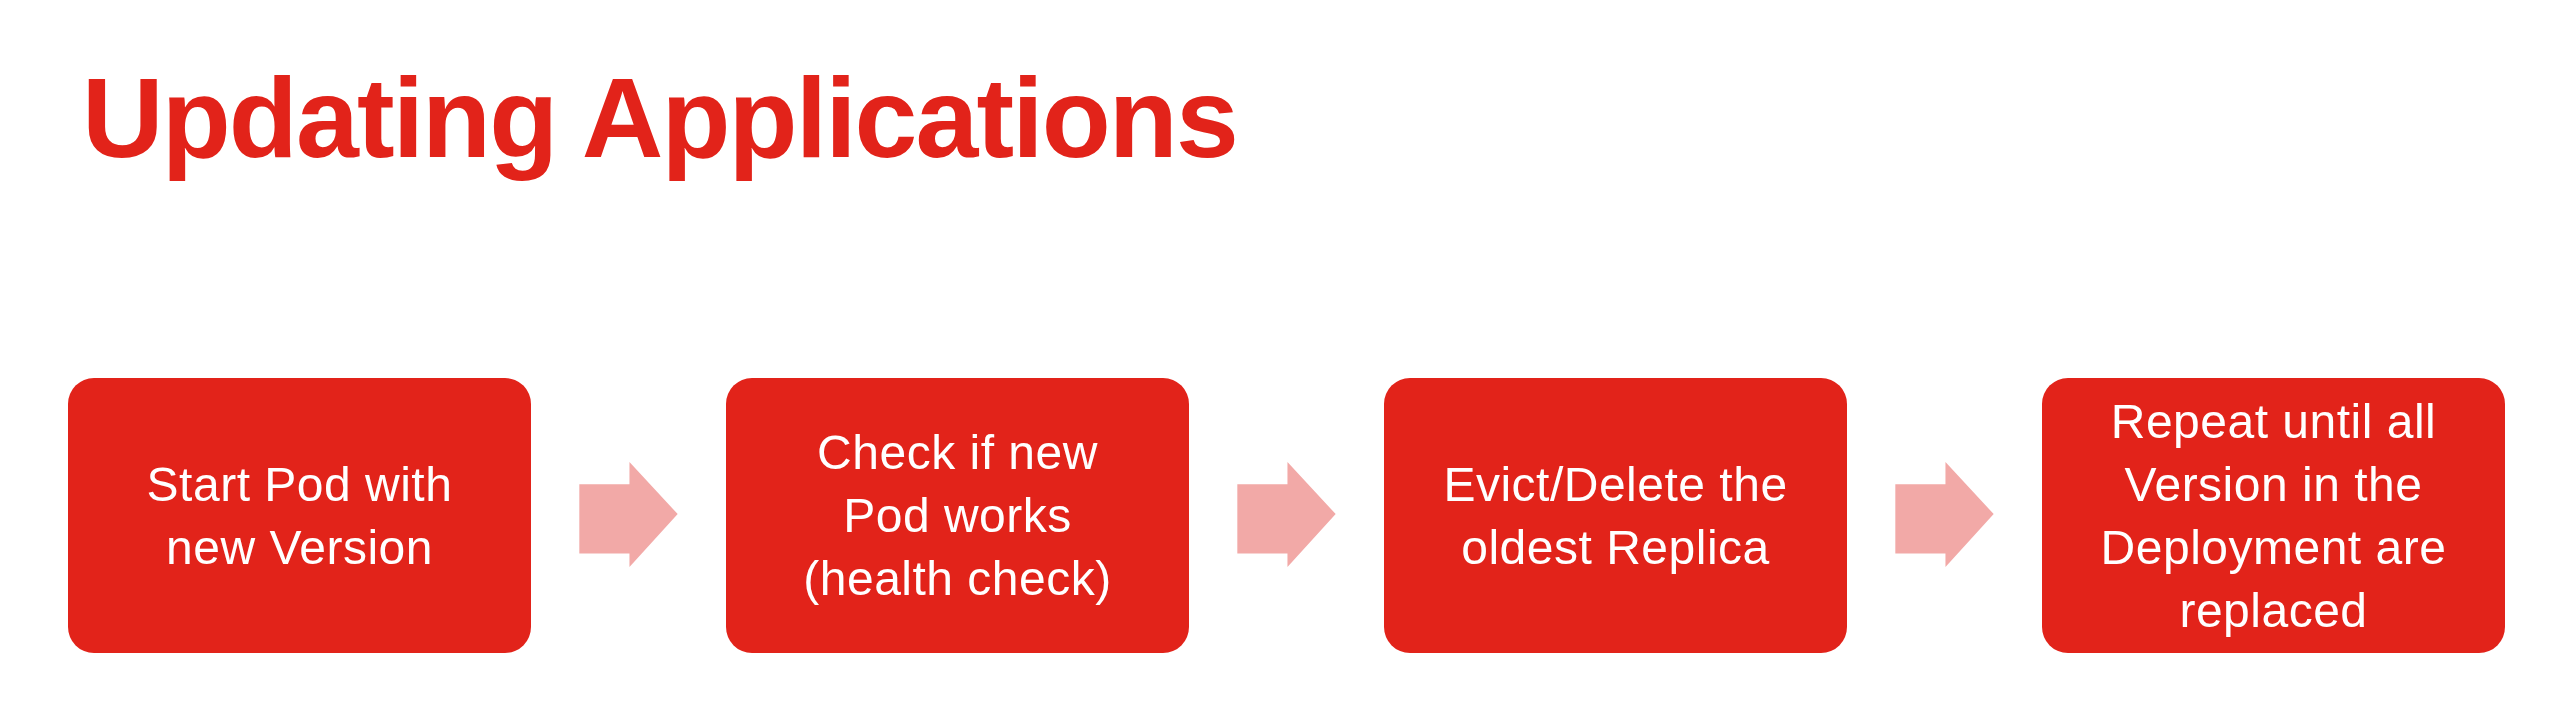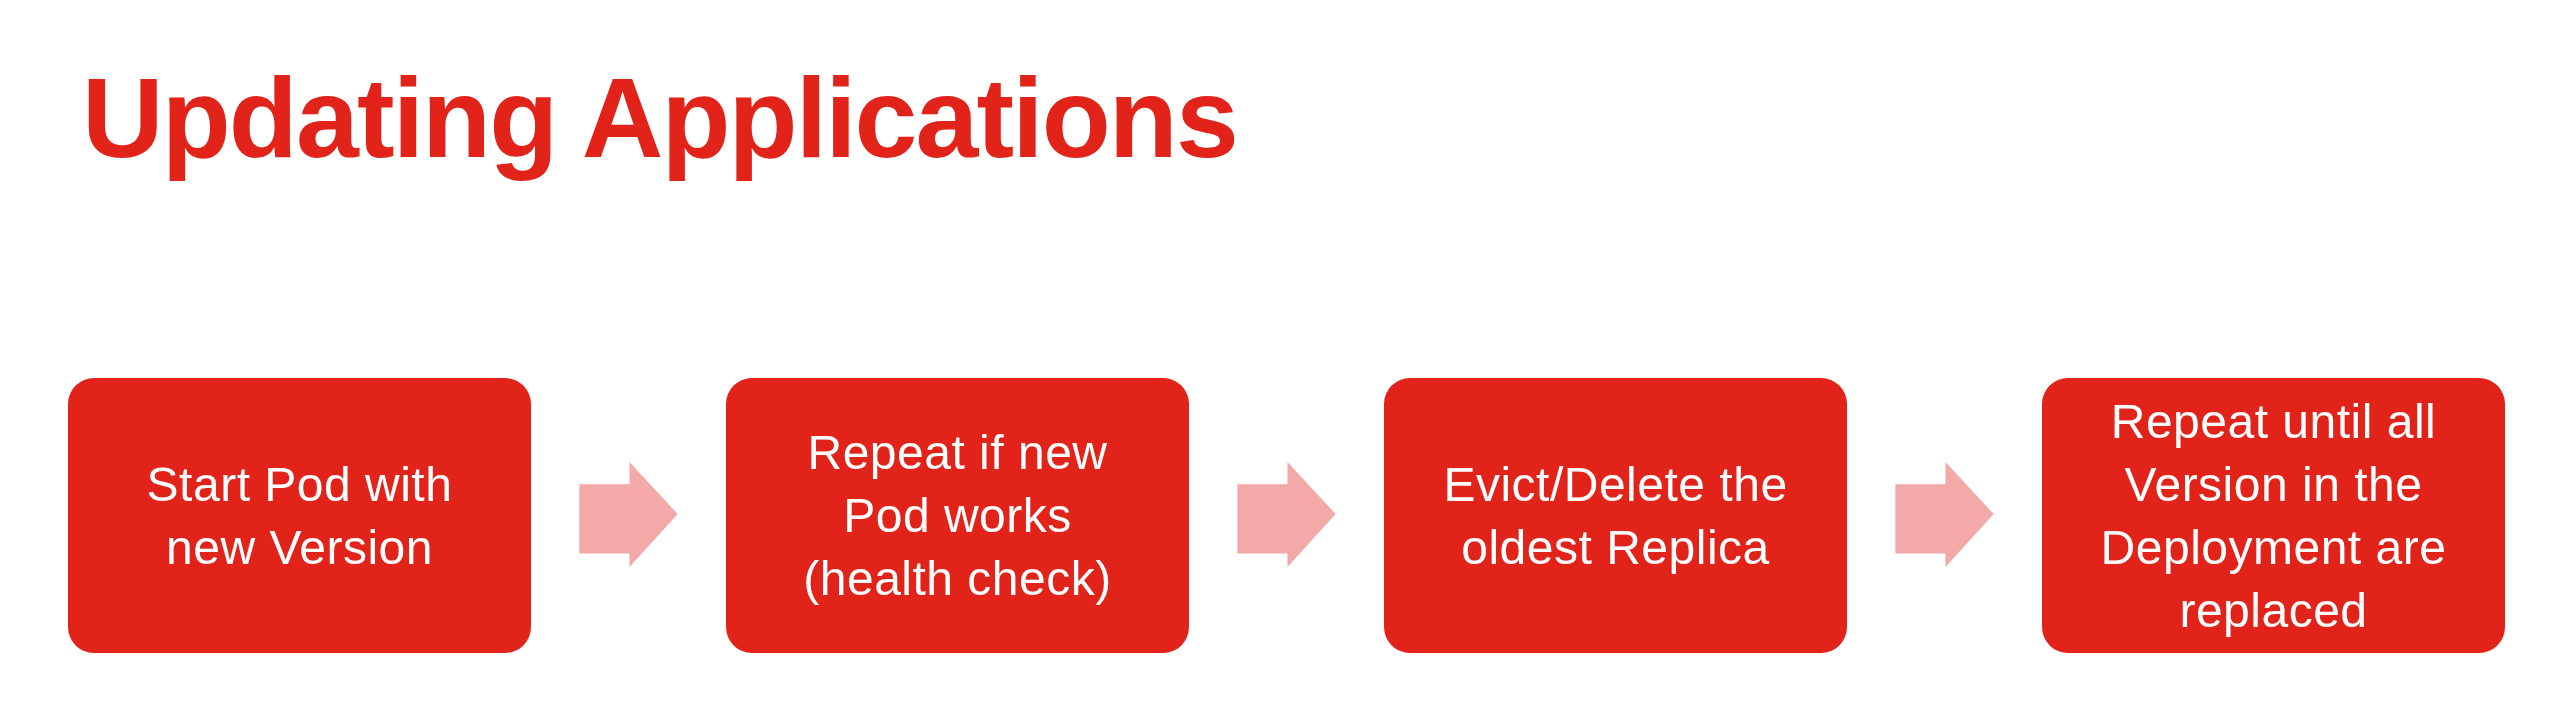--- a/index.html
+++ b/index.html
@@ -86,21 +86,21 @@
 new Version</div>
     </div>
 
     <div class="connector">
       <svg viewBox="0 0 102 112" xmlns="http://www.w3.org/2000/svg" aria-hidden="true">
         <polygon points="0,23 52,23 52,0 102,54 52,109 52,95 0,95"></polygon>
       </svg>
     </div>
 
     <div class="step">
-      <div class="step-label">Repeat if new
+      <div class="step-label">Check if new
 Pod works
 (health check)</div>
     </div>
 
     <div class="connector">
       <svg viewBox="0 0 102 112" xmlns="http://www.w3.org/2000/svg" aria-hidden="true">
         <polygon points="0,23 52,23 52,0 102,54 52,109 52,95 0,95"></polygon>
       </svg>
     </div>
 

